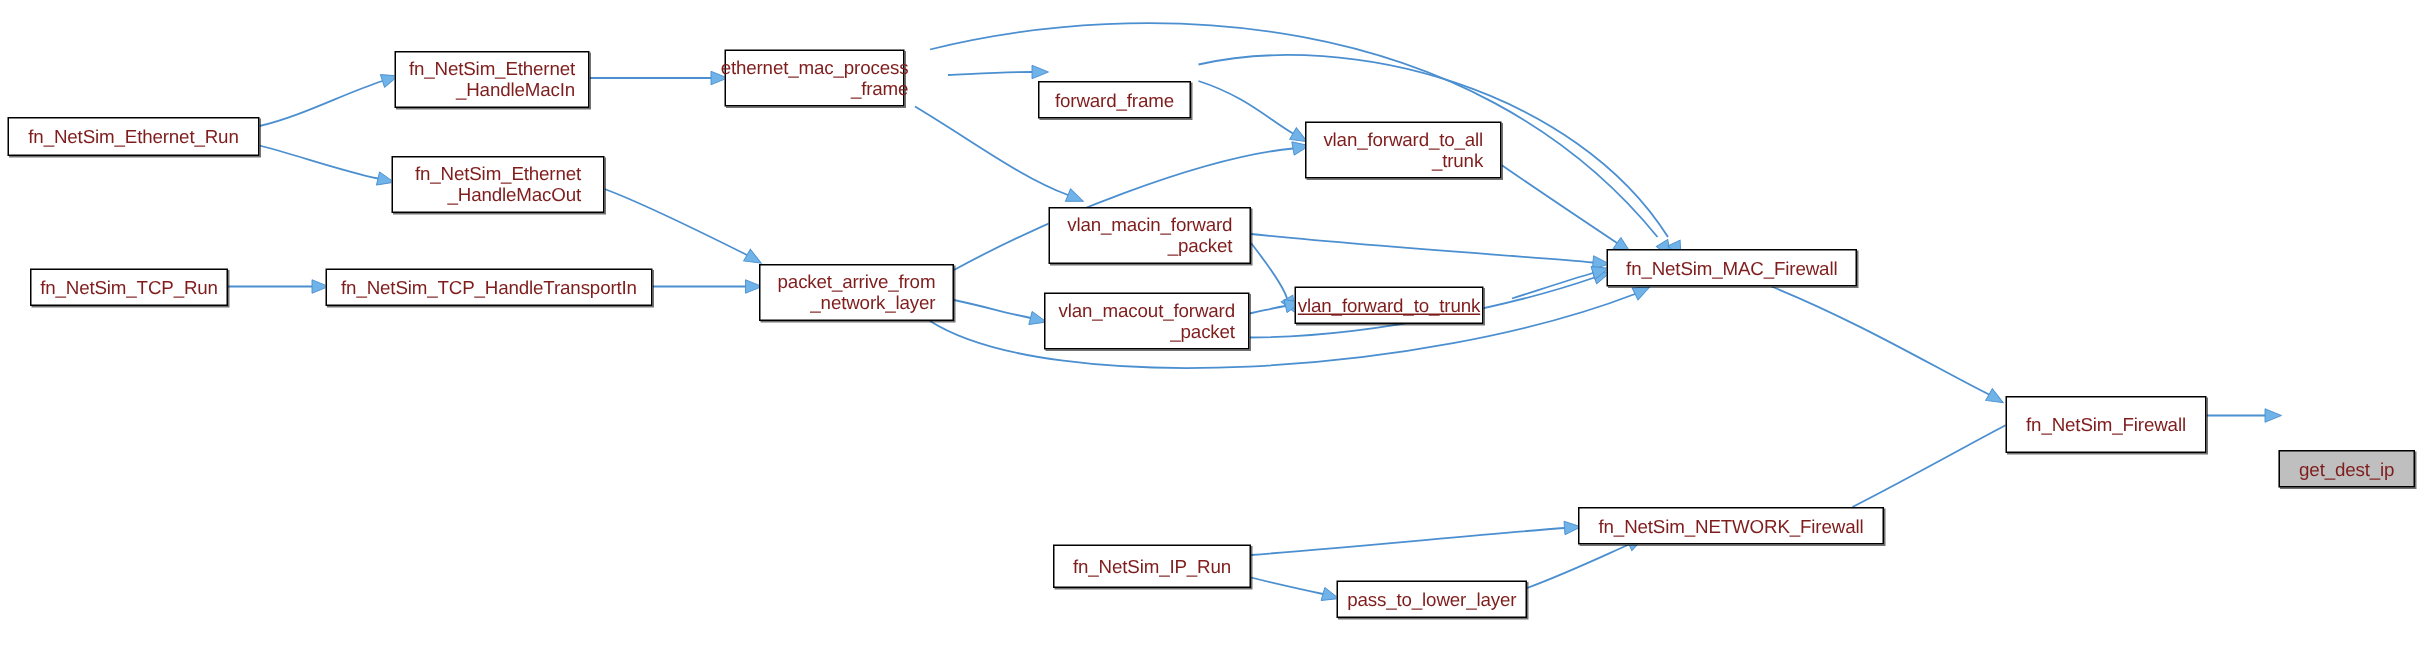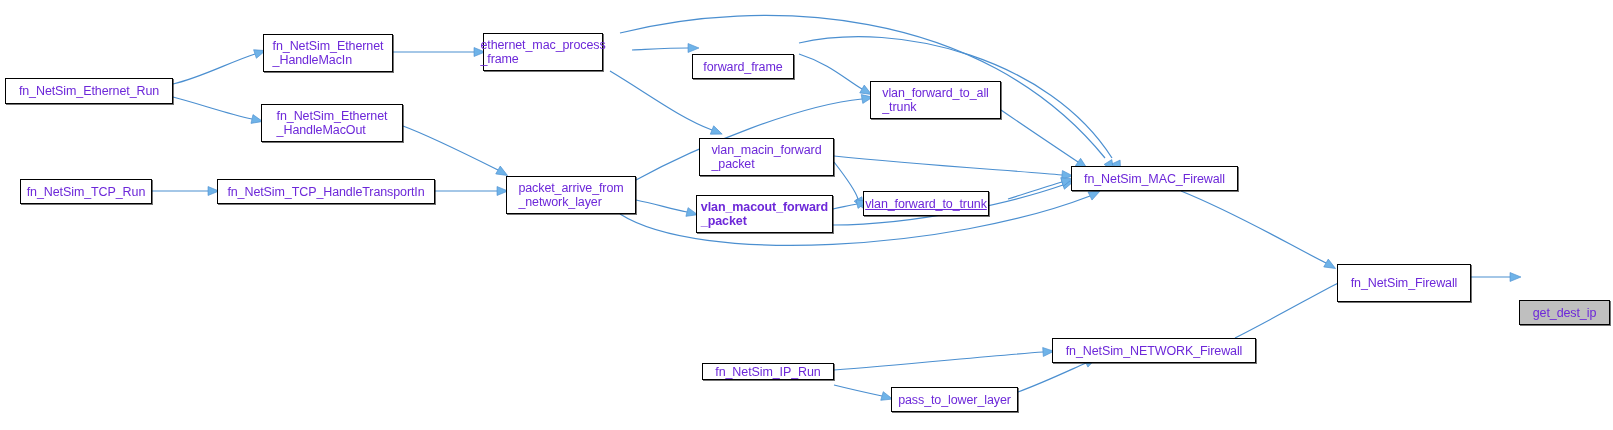--- a/index.html
+++ b/index.html
@@ -10,27 +10,27 @@
     background:#ffffff;
     font-family:"Liberation Sans", sans-serif;
     overflow:hidden;
   }
   #edges{position:absolute;left:0;top:0;width:1613px;height:430px;}
   .node{
     position:absolute;
     box-sizing:border-box;
     border:1px solid #000000;
     background:#ffffff;
-    color:#6d28d9;
+    color:#7f1d1d;
     font-size:12.5px;
     line-height:14px;
     display:flex;
     align-items:center;
     justify-content:center;
-    text-align:left;
+    text-align:right;
     white-space:pre-line;
     box-shadow:1px 1px 0 rgba(0,0,0,0.55);
     letter-spacing:-0.1px;
     padding:0 3px;
   }
   .node.highlight{background:#bfbfbf;margin-top:36px;}
   .edge{fill:none;stroke:#4b8fd0;stroke-width:1.2;}
   .arrowfill{fill:#6fb3e8;stroke:#4b8fd0;stroke-width:0.6;}
 </style>
 </head>
@@ -101,23 +101,23 @@
 _frame</div>
       <div class="node" style="left: 692px; top: 36px; width: 102px; height: 25px; margin-top: 18px;">forward_frame</div>
       <div class="node" style="left: 870px; top: 81px; width: 131px; height: 38px;">vlan_forward_to_all
 _trunk</div>
       <div class="node" style="left: 20px; top: 179px; width: 132px; height: 25px;">fn_NetSim_TCP_Run</div>
       <div class="node" style="left: 217px; top: 179px; width: 218px; height: 25px;">fn_NetSim_TCP_HandleTransportIn</div>
       <div class="node" style="left: 506px; top: 176px; width: 130px; height: 38px;">packet_arrive_from
 _network_layer</div>
       <div class="node" style="left: 699px; top: 138px; width: 135px; height: 38px;">vlan_macin_forward
 _packet</div>
-      <div class="node" style="left: 696px; top: 195px; width: 137px; height: 38px; font-weight: bold;">vlan_macout_forward
+      <div class="node" style="left: 696px; top: 195px; width: 137px; height: 38px;">vlan_macout_forward
 _packet</div>
       <div class="node" style="left: 863px; top: 191px; width: 126px; height: 25px; text-decoration: underline;">vlan_forward_to_trunk</div>
       <div class="node" style="left: 1071px; top: 166px; width: 167px; height: 25px;">fn_NetSim_MAC_Firewall</div>
       <div class="node" style="left: 1337px; top: 264px; width: 134px; height: 38px;">fn_NetSim_Firewall</div>
       <div class="node highlight" style="left: 1519px; top: 264px; width: 91px; height: 25px;">get_dest_ip</div>
       <div class="node" style="left: 1052px; top: 338px; width: 204px; height: 25px;">fn_NetSim_NETWORK_Firewall</div>
-      <div class="node" style="left: 702px; top: 363px; width: 132px; height: 17px;">fn_NetSim_IP_Run</div>
+      <div class="node" style="left: 702px; top: 363px; width: 132px; height: 29px;">fn_NetSim_IP_Run</div>
       <div class="node" style="left: 891px; top: 387px; width: 127px; height: 25px;">pass_to_lower_layer</div>
     </div>
 </div>
 
 </body></html>

